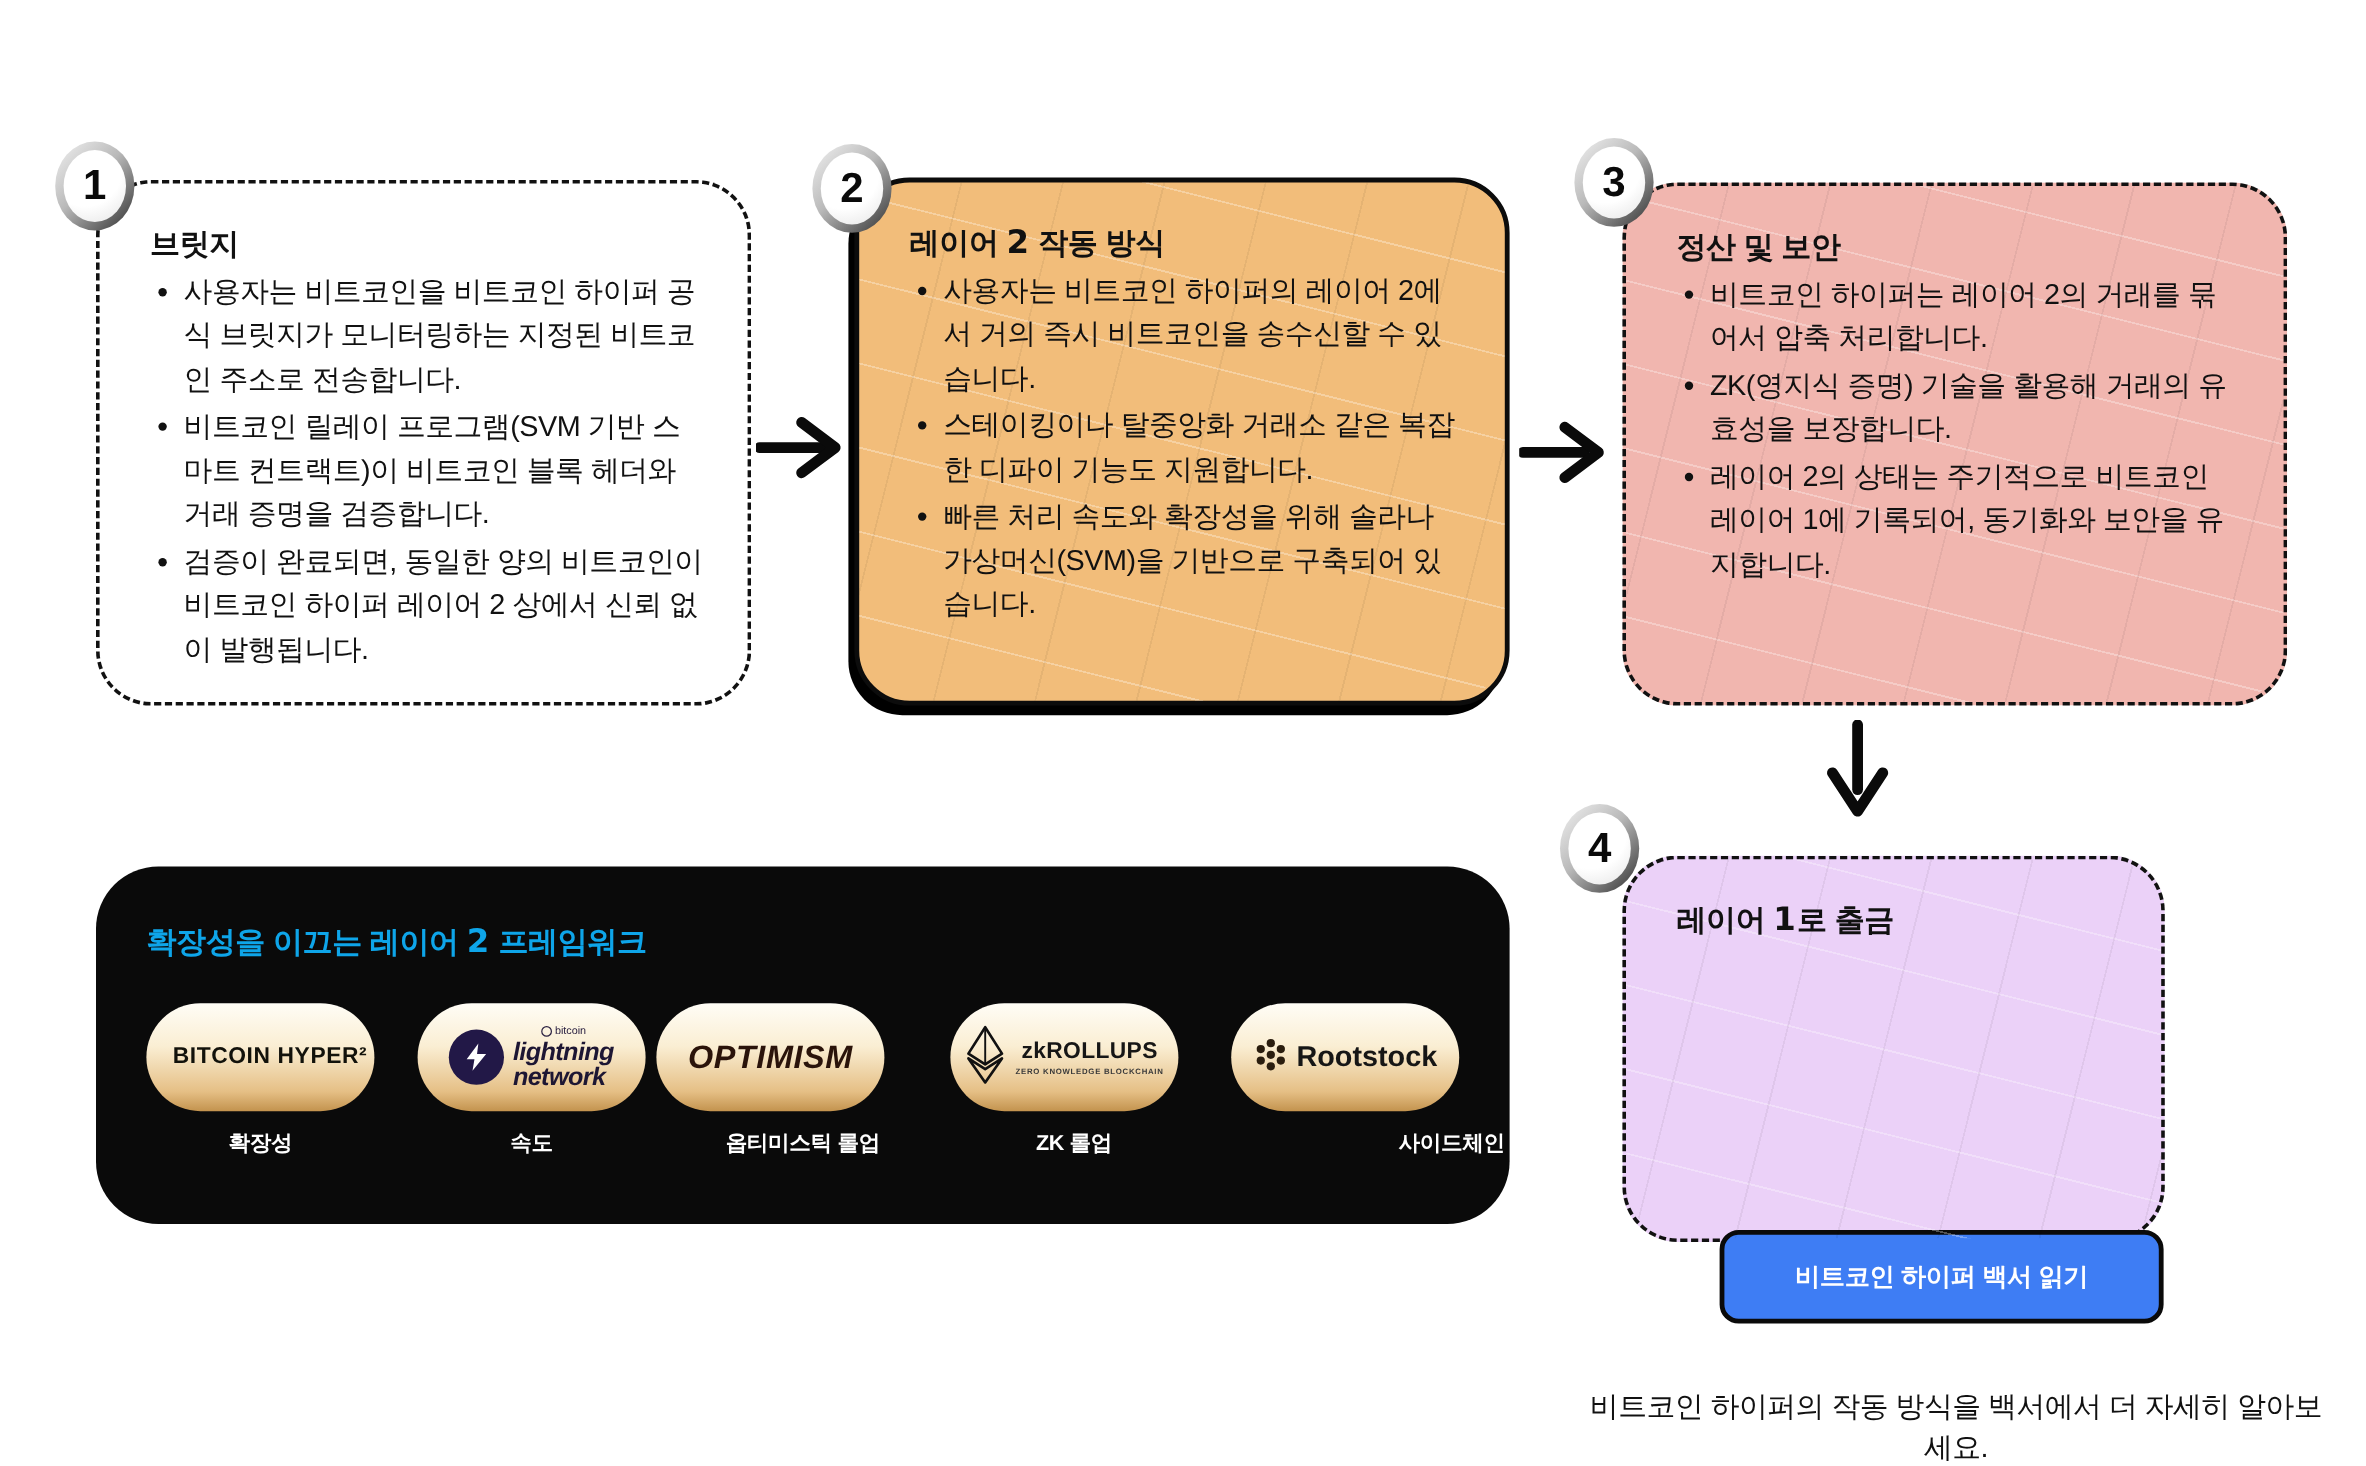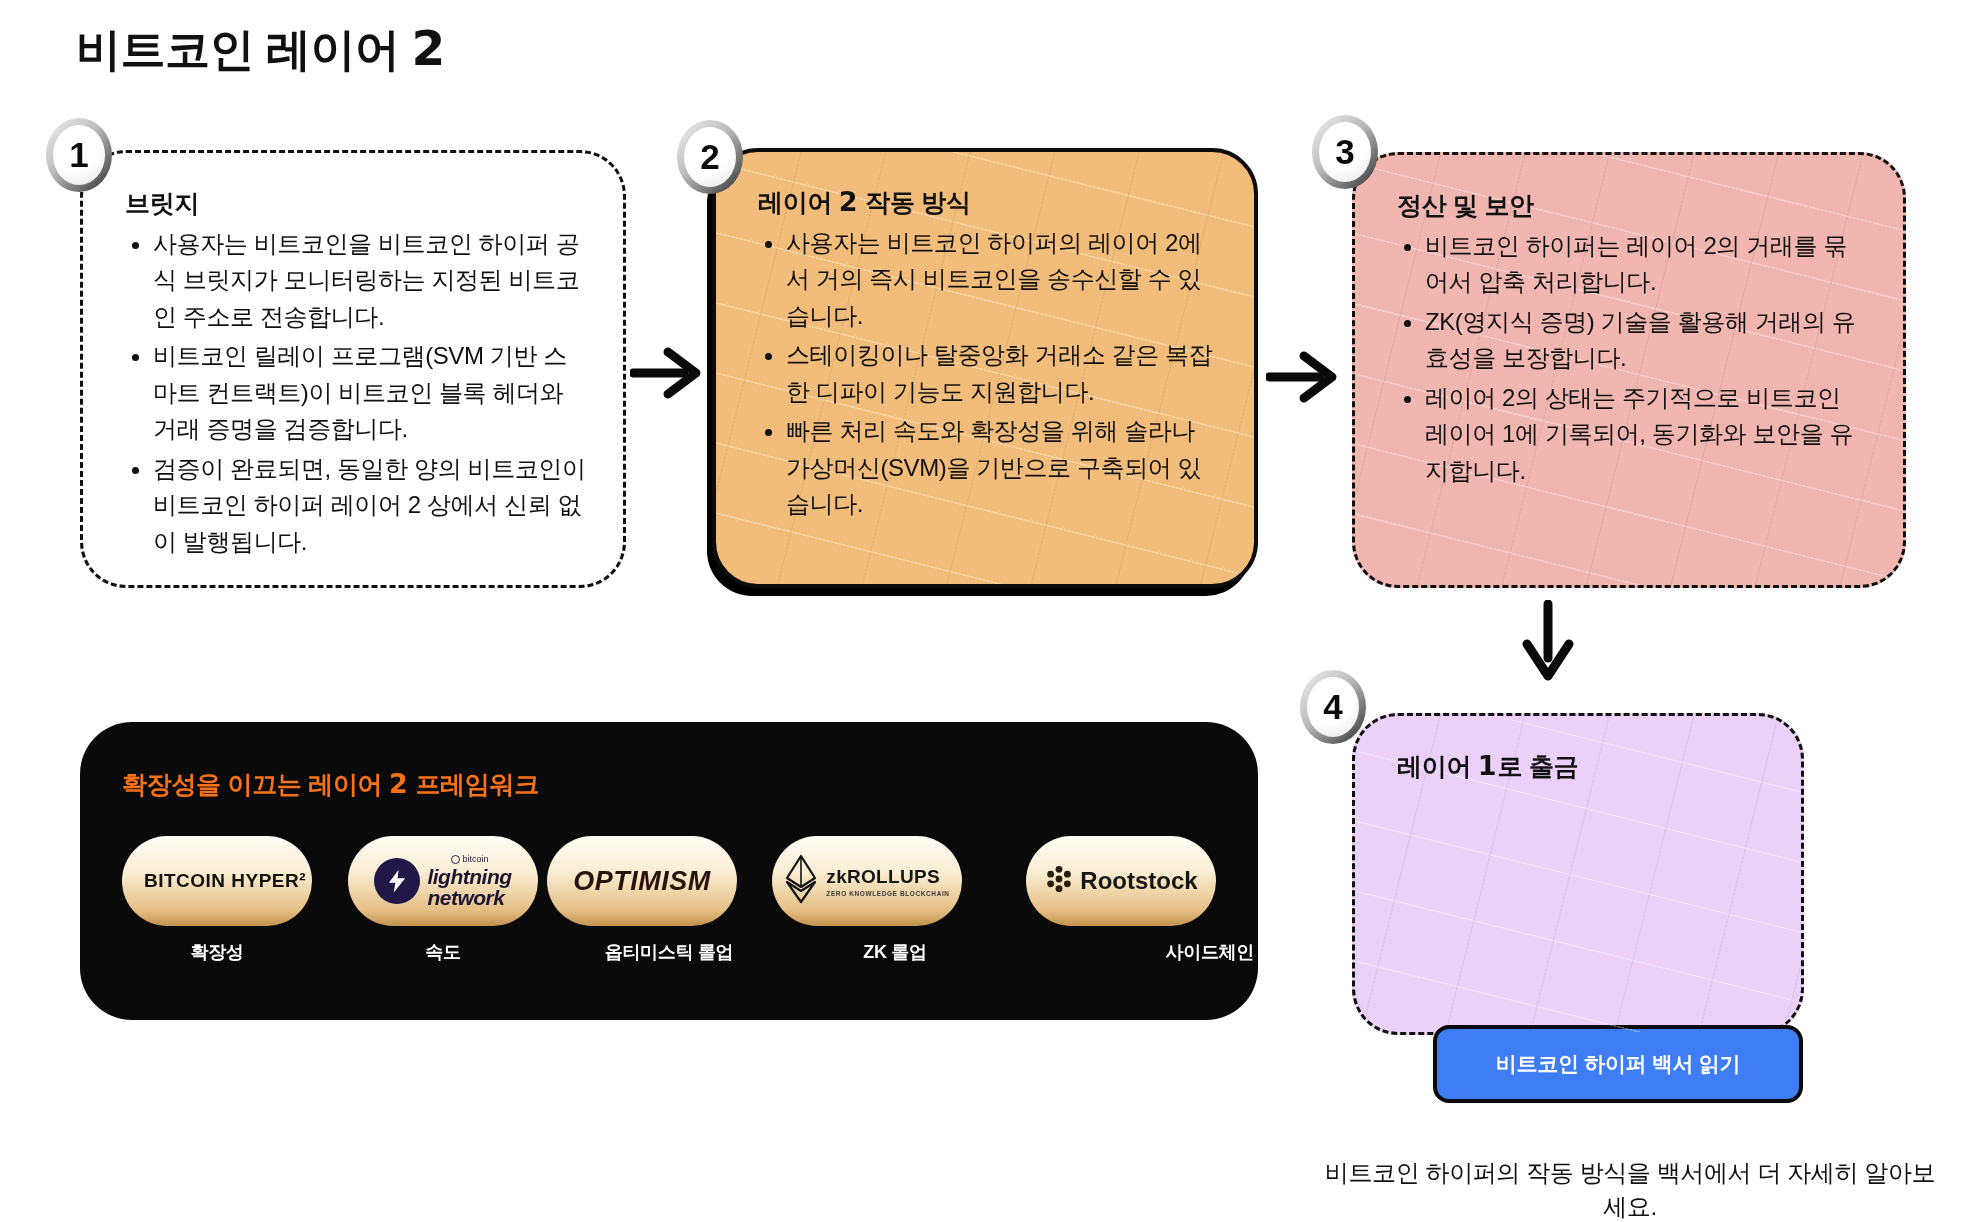--- a/index.html
+++ b/index.html
@@ -43,30 +43,30 @@
   .badge-3{left:1312px;top:115px;}
   .badge-4{left:1300px;top:670px;}
   
   .arrow{position:absolute;z-index:4;}
   .arrow svg{display:block;}
   .arrow-1{left:630px;top:344px;}
   .arrow-2{left:1266px;top:348px;}
   .arrow-3{left:1518px;top:600px;}
   
   .panel{position:absolute;left:80px;top:722px;width:1178px;height:298px;background:#0A0A0A;border-radius:52px;}
-  .panel-heading{position:absolute;left:42px;top:46px;color:#f97316;font-size:25px;font-weight:700;letter-spacing:-0.3px;}
+  .panel-heading{position:absolute;left:42px;top:46px;color:#0ea5e9;font-size:25px;font-weight:700;letter-spacing:-0.3px;}
   .pill{
     position:absolute;top:114px;width:190px;height:90px;border-radius:46px;
     background:linear-gradient(180deg,#FFFDF6 0%,#FAEED3 40%,#E5BF85 82%,#C3934E 100%);
     display:flex;align-items:center;justify-content:center;box-sizing:border-box;
   }
   .pill-1{left:42px;}
   .pill-2{left:268px;}
   .pill-3{left:467px;}
-  .pill-4{left:692px;}
+  .pill-4{left:712px;text-align:center;}
   .pill-5{left:946px;}
   .pill-caption{
     position:absolute;top:218px;width:190px;text-align:center;
     color:#ffffff;font-size:18px;font-weight:700;letter-spacing:-0.3px;
   }
   .cap-1{left:42px;} .cap-2{left:268px;} .cap-3{left:494px;} .cap-4{left:720px;} .cap-5{left:984px;text-align:right;}
   .logo-hyper{font-size:19px;font-weight:800;letter-spacing:0.5px;color:#12120b;margin-left:16px;}
   .logo-opt{font-size:27px;font-weight:800;font-style:italic;letter-spacing:0.5px;color:#2a130a;}
   .logo-root{font-size:24px;font-weight:800;color:#161616;margin-left:6px;}
   .ln-wrap{display:flex;align-items:center;gap:7px;}
@@ -90,21 +90,20 @@
   .cta-caption{
     position:absolute;left:1320px;top:1156px;width:620px;text-align:center;
     font-size:24px;line-height:1.42;letter-spacing:-0.4px;color:#111;
   }
 </style>
 </head>
 <body>
 
 <div class="canvas">
 
-  <div class="page-title"><span>비트코인 레이어 </span><span class="dispnum">2</span></div>
 
   <div class="step-box box-1">
     <div class="inner">
       <div class="box-heading">브릿지</div>
       <ul>
           <li>사용자는 비트코인을 비트코인 하이퍼 공식 브릿지가 모니터링하는 지정된 비트코인 주소로 전송합니다.</li>
           <li>비트코인 릴레이 프로그램(SVM 기반 스마트 컨트랙트)이 비트코인 블록 헤더와 거래 증명을 검증합니다.</li>
           <li>검증이 완료되면, 동일한 양의 비트코인이 비트코인 하이퍼 레이어 2 상에서 신뢰 없이 발행됩니다.</li>
         </ul>
     </div>

